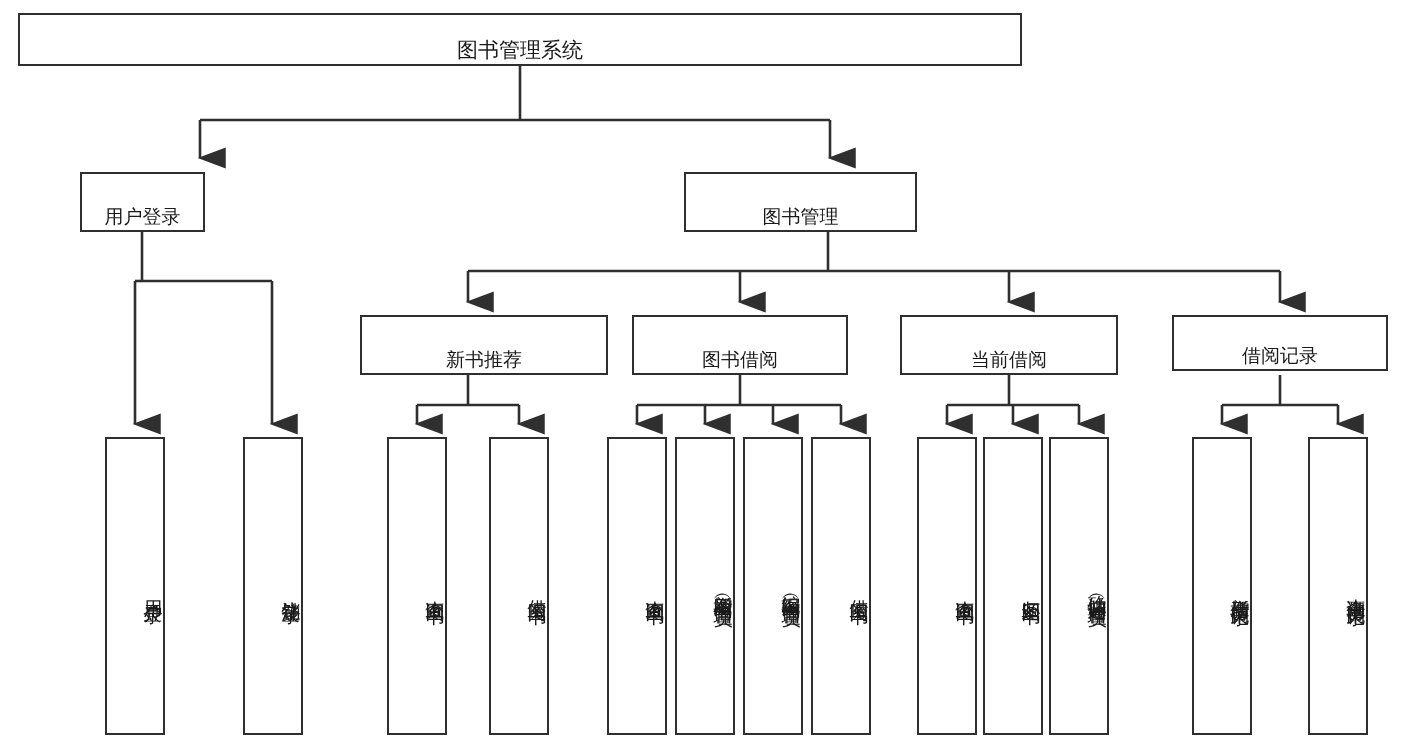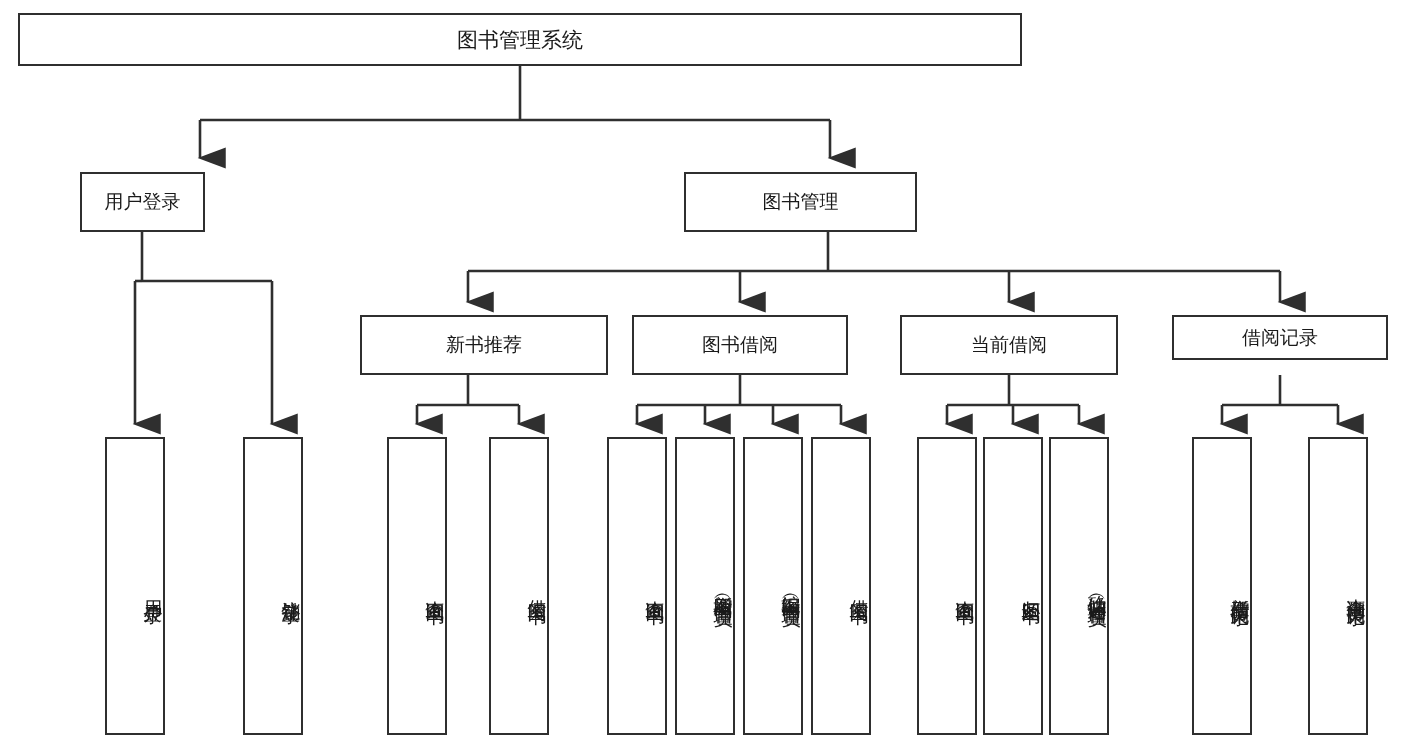--- a/index.html
+++ b/index.html
@@ -5,21 +5,21 @@
 <style>
   html,body{margin:0;padding:0;background:#ffffff;}
   body{
     font-family:"DejaVu Sans","Liberation Sans",sans-serif;
     width:1405px;height:747px;overflow:hidden;position:relative;
   }
   #canvas{position:absolute;left:0;top:0;width:1405px;height:747px;}
   .node{
     position:absolute;box-sizing:border-box;
     background:#ffffff;border:2px solid #2f2f2f;
-    display:flex;align-items:center;justify-content:center;
+    display:flex;align-items:flex-end;justify-content:center;
     color:#1a1a1a;
   }
   .node.root{font-size:21px;}
   .node.lvl2{font-size:19px;}
   .node.lvl3{font-size:19px;}
   .node.leaf{
     font-size:19px;
     writing-mode:vertical-rl;
     text-orientation:upright;
     letter-spacing:2px;
@@ -107,21 +107,21 @@
 
   <div class="node lvl3" style="left:360px;top:315px;width:248px;height:60px;">
     <span class="label">新书推荐</span>
   </div>
   <div class="node lvl3" style="left:900px;top:315px;width:218px;height:60px;">
     <span class="label">当前借阅</span>
   </div>
   <div class="node lvl3" style="left:632px;top:315px;width:216px;height:60px;">
     <span class="label">图书借阅</span>
   </div>
-  <div class="node lvl3" style="left:1172px;top:315px;width:216px;height:45px;">
+  <div class="node lvl3" style="left:1172px;top:315px;width:216px;height:56px;">
     <span class="label">借阅记录</span>
   </div>
 
   <div class="node leaf" style="left:105px;top:437px;width:60px;height:298px;">
     <span class="label">用户登录</span>
   </div>
   <div class="node leaf" style="left:243px;top:437px;width:60px;height:298px;">
     <span class="label">注销登录</span>
   </div>
 

